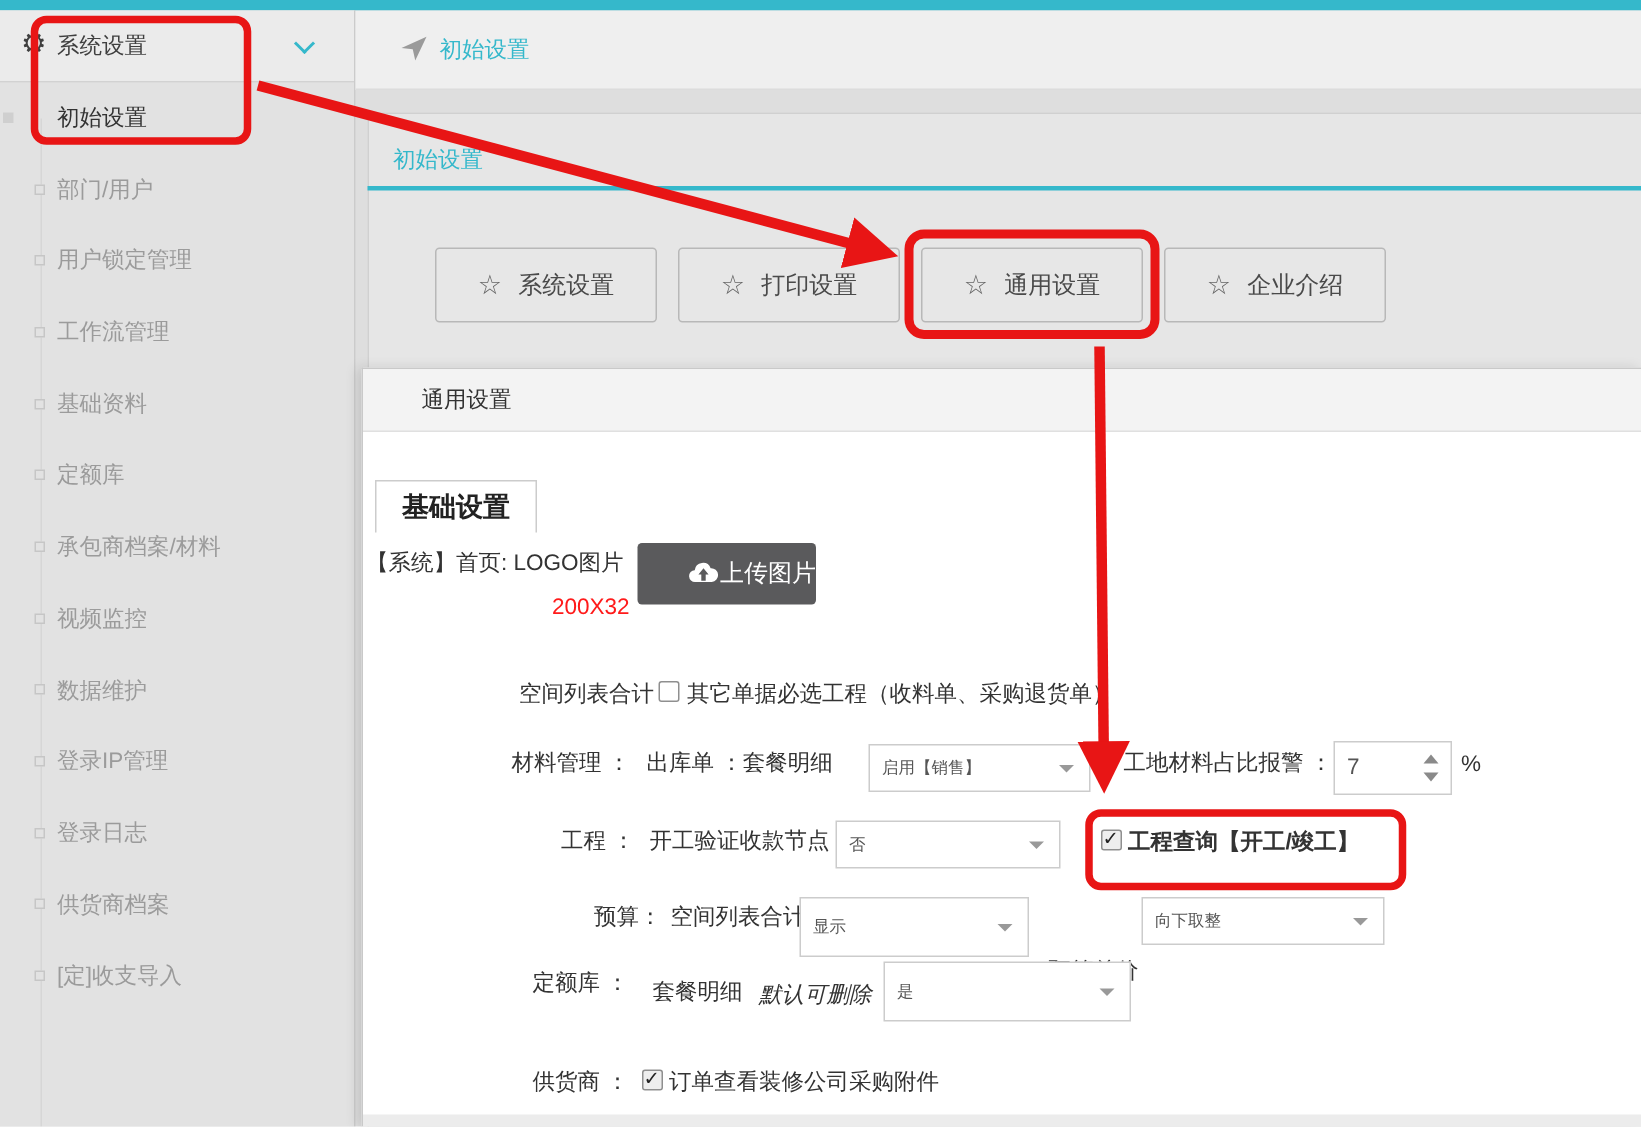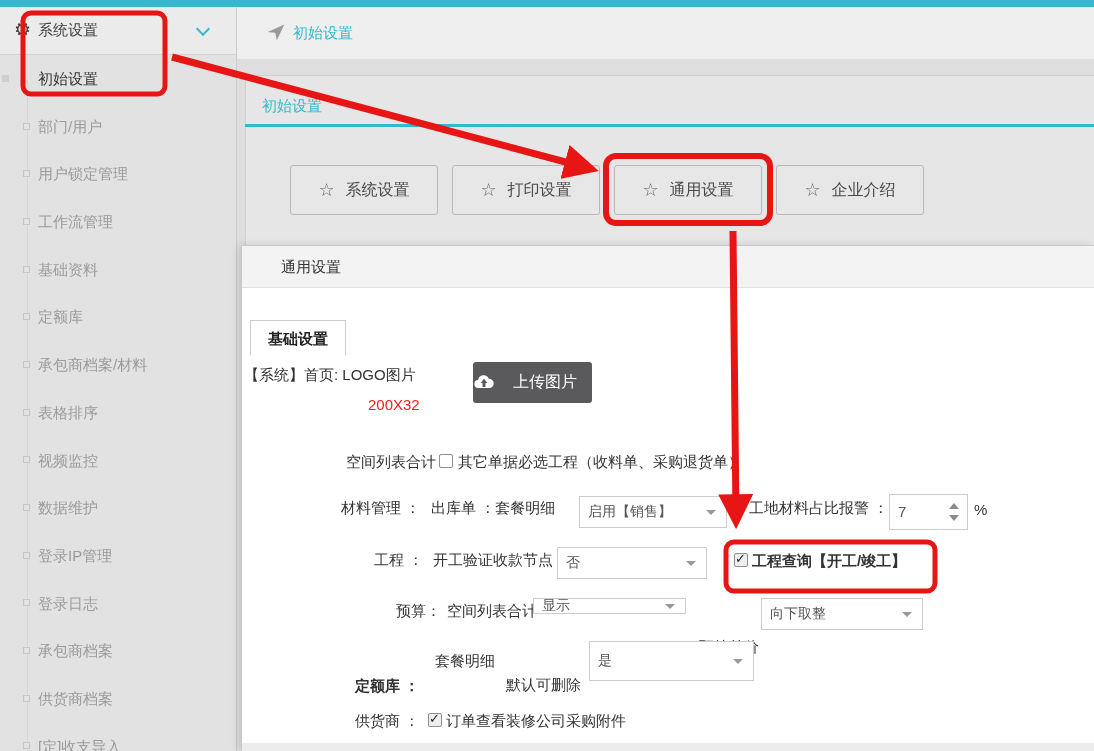--- a/index.html
+++ b/index.html
@@ -36,31 +36,31 @@
   .card{left:245px;top:75px;width:849px;height:676px;background:#e6e6e6;border-top:1px solid #d0d0d0;border-left:1px solid #d0d0d0;box-sizing:border-box;}
   .main-tab{left:262px;top:97px;font-size:15px;color:#35b8cb;cursor:pointer;}
   .tab-underline{left:245px;top:124px;width:849px;height:3px;background:#35b8cb;}
   .btn{top:165px;width:148px;height:50px;background:#e7e7e7;border:1px solid #b8b8b8;border-radius:3px;box-sizing:border-box;display:flex;align-items:center;justify-content:center;gap:11px;cursor:pointer;}
   .btn .star{font-size:18px;color:#666;line-height:18px;}
   .btn .blabel{font-size:16px;color:#4a4a4a;}
 
   
   .panel{left:241px;top:245px;width:853px;height:506px;background:#ffffff;border-left:1px solid #c9c9c9;border-top:1px solid #c9c9c9;box-sizing:border-box;box-shadow:-3px 0 8px rgba(0,0,0,.12);z-index:10;}
   .panel .phead{position:absolute;left:0;top:0;width:100%;height:42px;line-height:42px;background:#f3f3f3;border-bottom:1px solid #e0e0e0;box-sizing:border-box;padding-left:39px;font-size:15px;color:#333;}
-  .panel .ptab{position:absolute;left:8px;top:74px;height:35px;line-height:35px;padding:0 17px;background:#fff;border:1px solid #ccc;border-bottom:none;font-size:15px;font-weight:bold;color:#222;cursor:pointer;box-sizing:border-box;}
+  .panel .ptab{position:absolute;left:8px;top:74px;height:35px;line-height:35px;padding:0 17px;background:#fff;border:1px solid #ccc;border-bottom:none;font-size:18px;font-weight:bold;color:#222;cursor:pointer;box-sizing:border-box;}
   .plabel{font-size:15px;color:#333;}
-  .upload-btn{left:183px;top:116px;width:119px;height:41px;background:#5a5a5c;border-radius:3px;display:flex;align-items:center;justify-content:flex-start;gap:18px;cursor:pointer;margin-left:48px;}
+  .upload-btn{left:183px;top:116px;width:119px;height:41px;background:#5a5a5c;border-radius:3px;display:flex;align-items:center;justify-content:flex-end;gap:0;cursor:pointer;}
   .upload-btn span{color:#fff;font-size:16px;}
   .hint{left:126px;top:150px;font-size:15px;color:#ff1a1a;}
 
   .cb{width:14px;height:14px;background:#fff;border:1px solid #8f8f8f;border-radius:2px;box-sizing:border-box;cursor:pointer;}
   .cb .mark{position:absolute;left:0px;top:-3px;font-size:13px;font-weight:bold;color:#222;}
 
   .sel{background:#fff;border:1px solid #ccc;box-sizing:border-box;cursor:pointer;}
-  .sel .stext{position:absolute;left:8px;top:50%;transform:translateY(-50%);font-size:14px;color:#555;}
+  .sel .stext{position:absolute;left:8px;top:50%;transform:translateY(-50%);font-size:11px;color:#555;}
   .sel .scaret{position:absolute;right:10px;top:50%;margin-top:-2px;width:0;height:0;border-left:5px solid transparent;border-right:5px solid transparent;border-top:5px solid #999;}
 
   .spin{left:647px;top:248px;width:79px;height:36px;background:#fff;border:1px solid #ccc;box-sizing:border-box;cursor:text;}
   .spin .val{position:absolute;left:8px;top:8px;font-size:15px;color:#555;}
   .sarr{position:absolute;right:8px;width:0;height:0;border-left:5px solid transparent;border-right:5px solid transparent;cursor:pointer;}
   .sarr.up{top:8px;border-bottom:6px solid #8a8a8a;}
   .sarr.dn{bottom:8px;border-top:6px solid #8a8a8a;}
 
   .pstrip{left:0;top:497px;width:853px;height:9px;background:#ececec;}
 
@@ -80,26 +80,24 @@
     <span class="chev"></span>
   </div>
   <ul class="side-list">
     <li class="active"><span class="active-marker"></span><span>初始设置</span></li>
     <li><span class="bullet"></span><span>部门/用户</span></li>
     <li><span class="bullet"></span><span>用户锁定管理</span></li>
     <li><span class="bullet"></span><span>工作流管理</span></li>
     <li><span class="bullet"></span><span>基础资料</span></li>
     <li><span class="bullet"></span><span>定额库</span></li>
     <li><span class="bullet"></span><span>承包商档案/材料</span></li>
-    <li><span class="bullet"></span><span>表格排序</span></li>
     <li><span class="bullet"></span><span>视频监控</span></li>
     <li><span class="bullet"></span><span>数据维护</span></li>
     <li><span class="bullet"></span><span>登录IP管理</span></li>
     <li><span class="bullet"></span><span>登录日志</span></li>
-    <li><span class="bullet"></span><span>承包商档案</span></li>
     <li><span class="bullet"></span><span>供货商档案</span></li>
     <li><span class="bullet"></span><span>[定]收支导入</span></li>
   </ul>
 </div>
 
 <div class="abs crumbbar">
   <span class="navicon">
     <svg width="20" height="20" viewBox="0 0 24 24">
         <path d="M2 12 L22 3 L13 22 L11 13 Z" fill="#9a9a9a"></path>
       </svg>
@@ -166,33 +164,33 @@
     <span class="stext">否</span>
     <span class="scaret"></span>
   </span>
   <span class="abs cb" style="left:492px;top:307px;background:#eee;">
     <span class="mark">✓</span>
   </span>
   <span class="abs plabel" style="left:510px;top:306px;font-weight:bold;">工程查询【开工/竣工】</span>
 
   <span class="abs plabel" style="left:154px;top:356px;">预算：</span>
   <span class="abs plabel" style="left:205px;top:356px;">空间列表合计</span>
-  <span class="abs sel" style="left:291px;top:352px;width:153px;height:16px;">
+  <span class="abs sel" style="left:291px;top:352px;width:153px;height:40px;">
     <span class="stext">显示</span>
     <span class="scaret"></span>
   </span>
   <span class="abs plabel" style="left:457px;top:356px;margin-top:36px;">预算总价</span>
   <span class="abs sel" style="left:519px;top:352px;width:162px;height:32px;">
     <span class="stext">向下取整</span>
     <span class="scaret"></span>
   </span>
 
-  <span class="abs plabel" style="left:113px;top:431px;font-weight:bold;">定额库 ：</span>
+  <span class="abs plabel" style="left:113px;top:400px;">定额库 ：</span>
   <span class="abs plabel" style="left:193px;top:406px;">套餐明细</span>
-  <span class="abs plabel" style="left:264px;top:430px;">默认可删除</span>
+  <span class="abs plabel" style="left:264px;top:408px;font-style:italic;">默认可删除</span>
   <span class="abs sel" style="left:347px;top:395px;width:165px;height:40px;">
     <span class="stext">是</span>
     <span class="scaret"></span>
   </span>
 
   <span class="abs plabel" style="left:113px;top:466px;">供货商 ：</span>
   <span class="abs cb" style="left:186px;top:467px;background:#eee;">
     <span class="mark">✓</span>
   </span>
   <span class="abs plabel" style="left:204px;top:466px;">订单查看装修公司采购附件</span>

